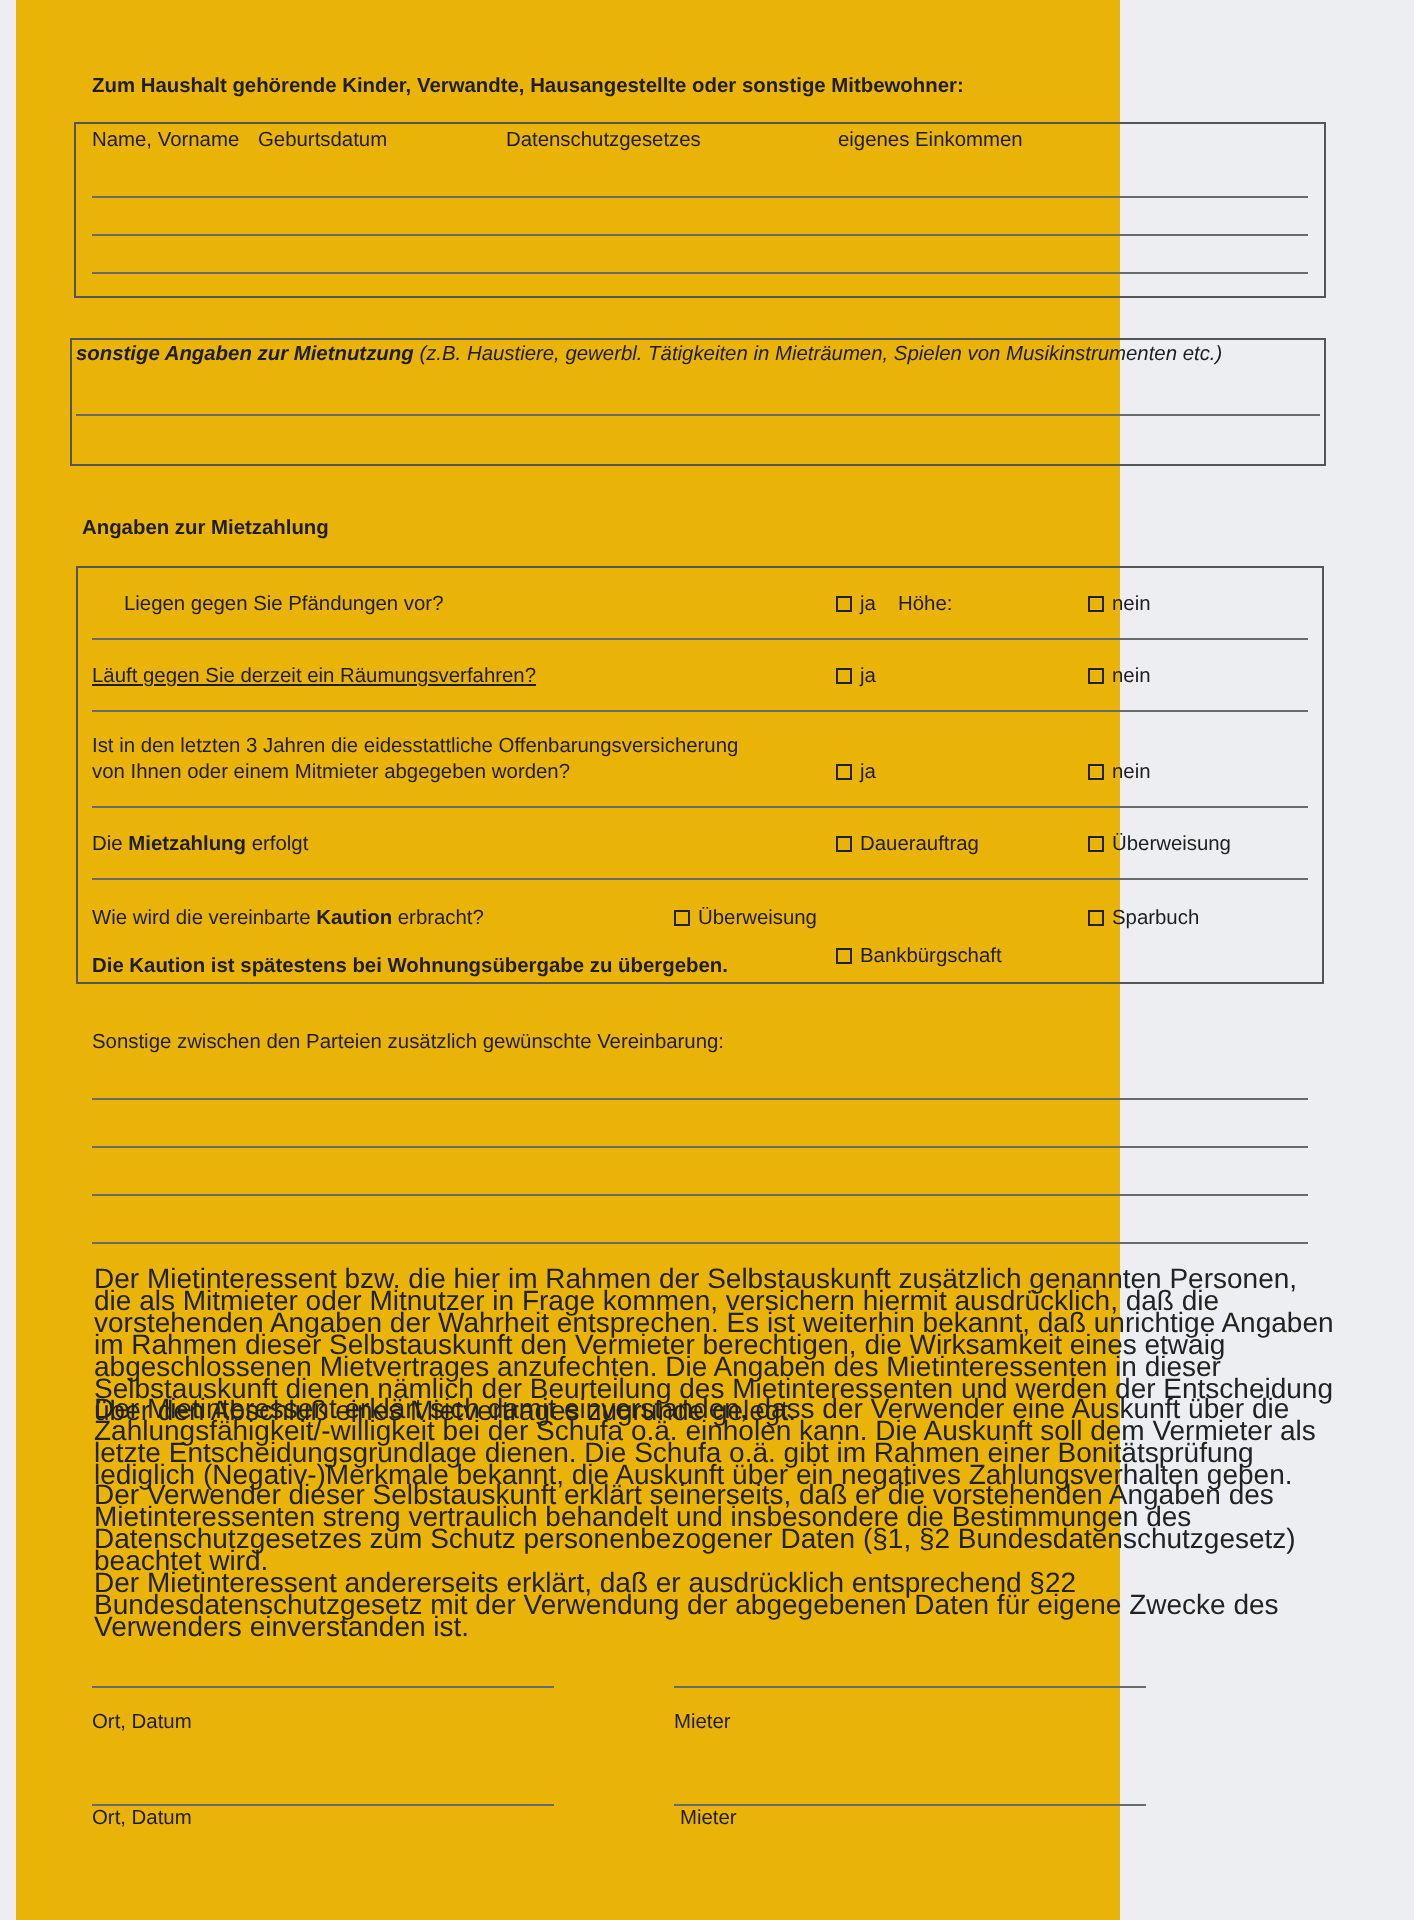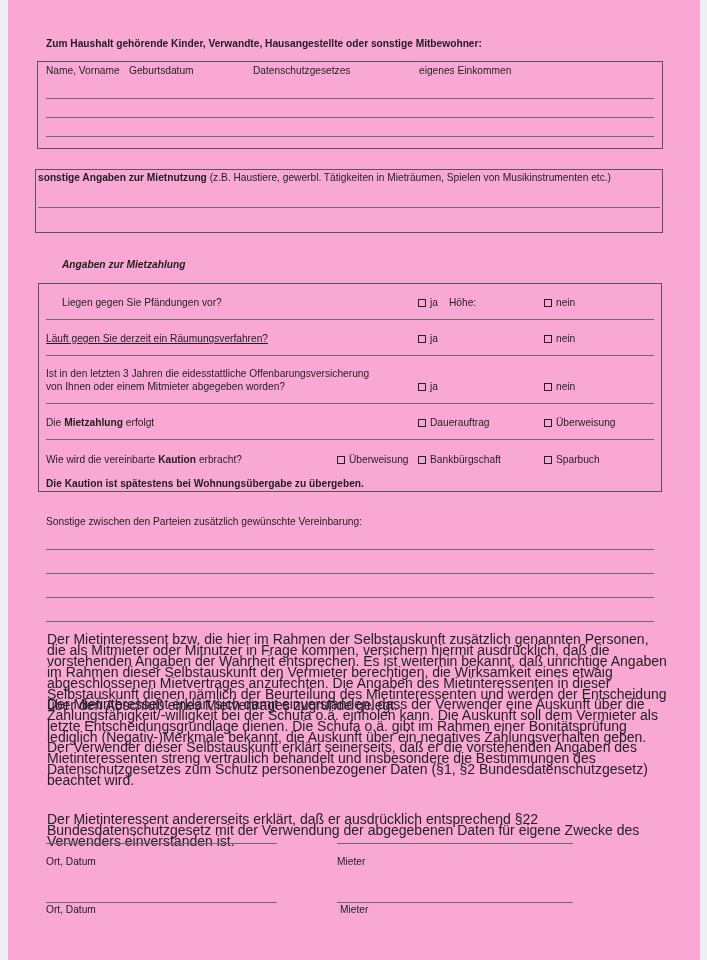--- a/index.html
+++ b/index.html
@@ -1,18 +1,18 @@
 <!DOCTYPE html>
 <html><head>
 <meta charset="utf-8">
 <style>
   * { box-sizing: border-box; margin: 0; padding: 0; }
   html, body { width: 707px; height: 960px; overflow: hidden; background: #eceef1; }
   body { font-family: "Liberation Sans", sans-serif; color: #1a1a1a; position: relative; }
-  .page { position: absolute; left: 8px; top: 0; width: 692px; height: 960px; background: #f9a8d4; }
+  .page { position: absolute; left: 8px; top: 0; width: 552px; height: 960px; background: #eab308; }
   .abs { position: absolute; }
   .t { font-size: 10.2px; line-height: 12px; white-space: nowrap; color: #1e1e1e; }
   .b { font-weight: bold; }
   .box { position: absolute; border: 1.3px solid #555; }
   .rule { position: absolute; height: 0; border-top: 1.2px solid #6a6a6a; }
   .cb { display: inline-block; width: 8px; height: 8px; border: 1.3px solid #222; vertical-align: -1px; margin-right: 4px; }
   .para { position: absolute; left: 39px; width: 620px; font-size: 14px; line-height: 11px; color: #222; }
 </style>
 </head>
 <body>
@@ -23,27 +23,27 @@
   <div class="box" style="left:29px; top:61px; width:626px; height:88px;"></div>
   <div class="abs t" style="left:38px; top:65px;">Name, Vorname</div>
   <div class="abs t" style="left:121px; top:65px;">Geburtsdatum</div>
   <div class="abs t" style="left:245px; top:65px;">Datenschutzgesetzes</div>
   <div class="abs t" style="left:411px; top:65px;">eigenes Einkommen</div>
   <div class="rule" style="left:38px; top:98px; width:608px;"></div>
   <div class="rule" style="left:38px; top:117px; width:608px;"></div>
   <div class="rule" style="left:38px; top:136px; width:608px;"></div>
 
   <div class="box" style="left:27px; top:169px; width:628px; height:64px;"></div>
-  <div class="abs t" style="left:30px; top:172px;">
+  <div class="abs t" style="left:30px; top:172px;font-style:italic;">
     <span class="b">sonstige Angaben zur Mietnutzung</span>
     <span>(z.B. Haustiere, gewerbl. Tätigkeiten in Mieträumen, Spielen von Musikinstrumenten etc.)</span>
   </div>
   <div class="rule" style="left:30px; top:207px; width:622px;"></div>
 
-  <div class="abs t b" style="left:54px; top:259px;font-style:italic;">Angaben zur Mietzahlung</div>
+  <div class="abs t b" style="left:33px; top:259px;">Angaben zur Mietzahlung</div>
   <div class="box" style="left:30px; top:283px; width:624px; height:209px;"></div>
 
   <div class="abs t" style="left:54px; top:297px;">Liegen gegen Sie Pfändungen vor?</div>
   <div class="abs t" style="left:410px; top:297px;"><span class="cb"></span><span>ja</span></div>
   <div class="abs t" style="left:441px; top:297px;">Höhe:</div>
   <div class="abs t" style="left:536px; top:297px;"><span class="cb"></span><span>nein</span></div>
   <div class="rule" style="left:38px; top:319px; width:608px;"></div>
 
   <div class="abs t" style="left:38px; top:333px;text-decoration:underline;">Läuft gegen Sie derzeit ein Räumungsverfahren?</div>
   <div class="abs t" style="left:410px; top:333px;"><span class="cb"></span><span>ja</span></div>
@@ -64,34 +64,34 @@
   <div class="abs t" style="left:410px; top:417px;"><span class="cb"></span><span>Dauerauftrag</span></div>
   <div class="abs t" style="left:536px; top:417px;"><span class="cb"></span><span>Überweisung</span></div>
   <div class="rule" style="left:38px; top:439px; width:608px;"></div>
 
   <div class="abs t" style="left:38px; top:454px;">
     <span>Wie wird die vereinbarte</span>
     <span class="b">Kaution</span>
     <span>erbracht?</span>
   </div>
   <div class="abs t" style="left:329px; top:454px;"><span class="cb"></span><span>Überweisung</span></div>
-  <div class="abs t" style="left:410px; top:454px;"><span class="cb"></span><span>Bankbürgschaft</span></div>
+  <div class="abs t" style="left:410px; top:473px;"><span class="cb"></span><span>Bankbürgschaft</span></div>
   <div class="abs t" style="left:536px; top:454px;"><span class="cb"></span><span>Sparbuch</span></div>
   <div class="abs t b" style="left:38px; top:478px;">Die Kaution ist spätestens bei Wohnungsübergabe zu übergeben.</div>
 
   <div class="abs t" style="left:38px; top:516px;">Sonstige zwischen den Parteien zusätzlich gewünschte Vereinbarung:</div>
   <div class="rule" style="left:38px; top:549px; width:608px;"></div>
   <div class="rule" style="left:38px; top:573px; width:608px;"></div>
   <div class="rule" style="left:38px; top:597px; width:608px;"></div>
   <div class="rule" style="left:38px; top:621px; width:608px;"></div>
 
   <div class="para" style="top:634px;">Der Mietinteressent bzw. die hier im Rahmen der Selbstauskunft zusätzlich genannten Personen, die als Mitmieter oder Mitnutzer in Frage kommen, versichern hiermit ausdrücklich, daß die vorstehenden Angaben der Wahrheit entsprechen. Es ist weiterhin bekannt, daß unrichtige Angaben im Rahmen dieser Selbstauskunft den Vermieter berechtigen, die Wirksamkeit eines etwaig abgeschlossenen Mietvertrages anzufechten. Die Angaben des Mietinteressenten in dieser Selbstauskunft dienen nämlich der Beurteilung des Mietinteressenten und werden der Entscheidung über den Abschluß eines Mietvertrages zugrunde gelegt.</div>
   <div class="para" style="top:699px;">Der Mietinteressent erklärt sich damit einverstanden, dass der Verwender eine Auskunft über die Zahlungsfähigkeit/-willigkeit bei der Schufa o.ä. einholen kann. Die Auskunft soll dem Vermieter als letzte Entscheidungsgrundlage dienen. Die Schufa o.ä. gibt im Rahmen einer Bonitätsprüfung lediglich (Negativ-)Merkmale bekannt, die Auskunft über ein negatives Zahlungsverhalten geben.</div>
   <div class="para" style="top:742px;">Der Verwender dieser Selbstauskunft erklärt seinerseits, daß er die vorstehenden Angaben des Mietinteressenten streng vertraulich behandelt und insbesondere die Bestimmungen des Datenschutzgesetzes zum Schutz personenbezogener Daten (§1, §2 Bundesdatenschutzgesetz) beachtet wird.</div>
-  <div class="para" style="top:786px;margin-top:28px;">Der Mietinteressent andererseits erklärt, daß er ausdrücklich entsprechend §22 Bundesdatenschutzgesetz mit der Verwendung der abgegebenen Daten für eigene Zwecke des Verwenders einverstanden ist.</div>
+  <div class="para" style="top:786px;">Der Mietinteressent andererseits erklärt, daß er ausdrücklich entsprechend §22 Bundesdatenschutzgesetz mit der Verwendung der abgegebenen Daten für eigene Zwecke des Verwenders einverstanden ist.</div>
 
   <div class="rule" style="left:38px; top:843px; width:231px;"></div>
   <div class="rule" style="left:329px; top:843px; width:236px;"></div>
   <div class="abs t" style="left:38px; top:856px;">Ort, Datum</div>
   <div class="abs t" style="left:329px; top:856px;">Mieter</div>
 
   <div class="rule" style="left:38px; top:902px; width:231px;"></div>
   <div class="rule" style="left:329px; top:902px; width:236px;"></div>
   <div class="abs t" style="left:38px; top:904px;">Ort, Datum</div>
   <div class="abs t" style="left:332px; top:904px;">Mieter</div>

